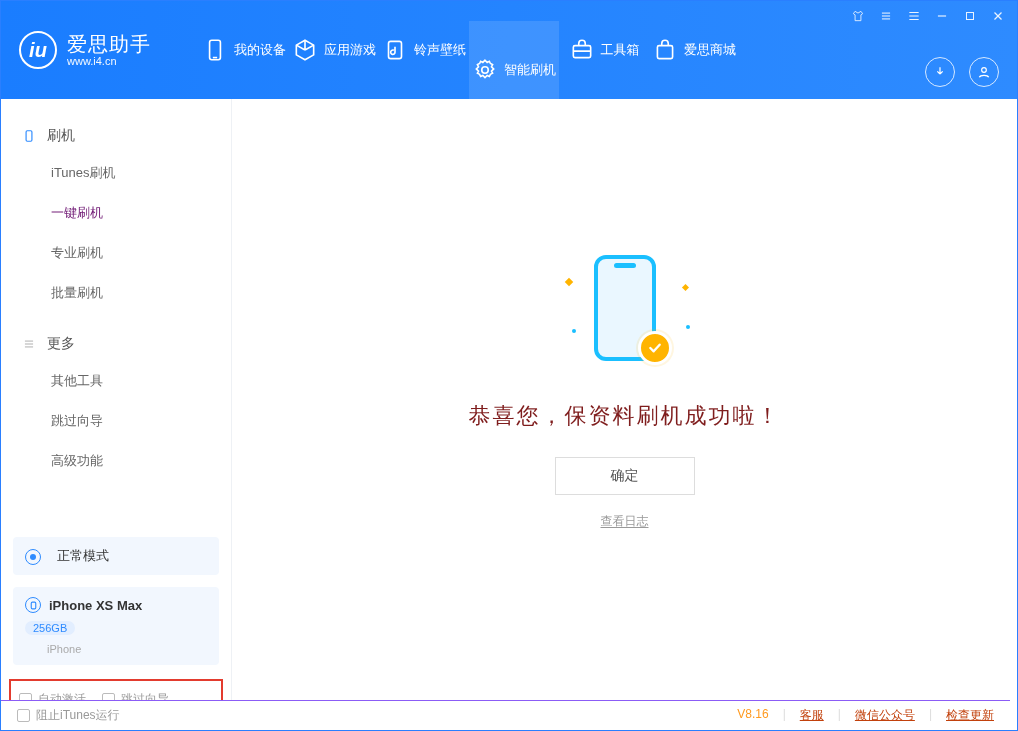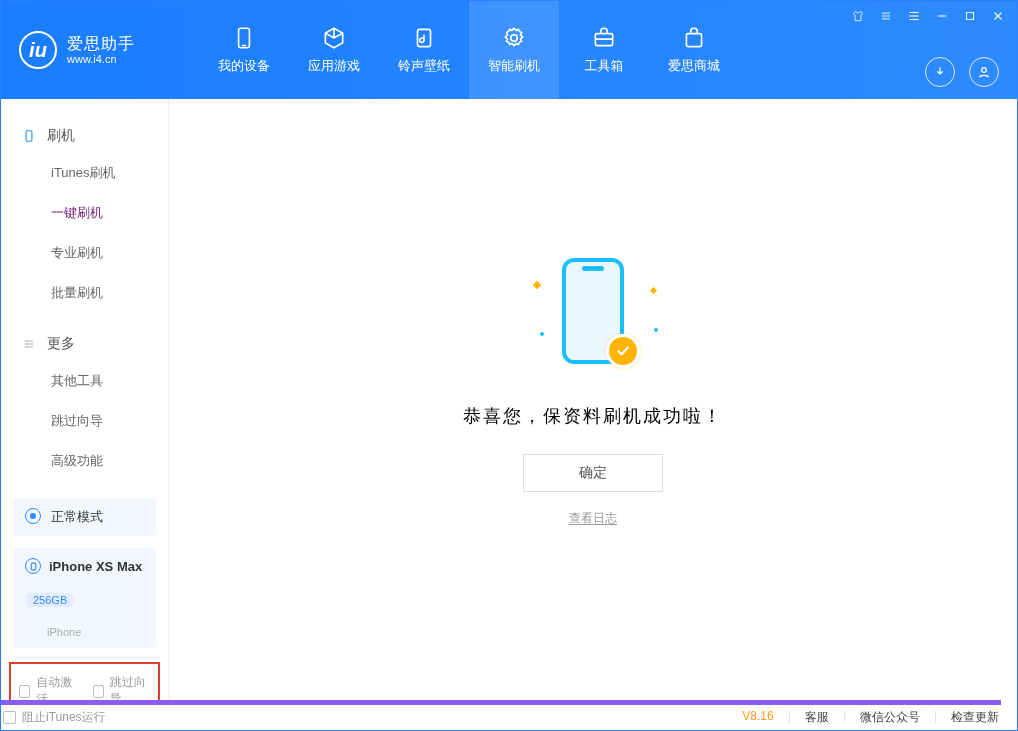--- a/index.html
+++ b/index.html
@@ -3,44 +3,44 @@
 <meta charset="utf-8">
 <style>
 * { margin: 0; padding: 0; box-sizing: border-box; font-family: "Microsoft YaHei", Arial, sans-serif; }
 body { background: #fff; width: 1018px; height: 731px; overflow: hidden; border: 1px solid #2a7fff; position: relative; }
 
 
 .header { height: 98px; background: linear-gradient(90deg, #1a7dff 0%, #2e8bff 100%); display: flex; align-items: center; padding: 0 14px 0 18px; position: relative; }
 .logo-block { display: flex; align-items: center; gap: 10px; margin-right: 20px; min-width: 160px; }
 .logo-circle { width: 38px; height: 38px; border: 2.5px solid #fff; border-radius: 50%; display: flex; align-items: center; justify-content: center; color: #fff; font-weight: bold; font-size: 20px; font-style: italic; }
 .logo-text { color: #fff; display: flex; flex-direction: column; line-height: 1.1; }
-.logo-text .t1 { font-size: 16px; font-weight: 500; letter-spacing: 1px; text-align: right; }
+.logo-text .t1 { font-size: 20px; font-weight: 500; letter-spacing: 1px; text-align: right; }
 .logo-text .t2 { font-size: 11px; opacity: 0.95; }
 
 .nav { display: flex; height: 100%; }
-.nav-item { width: 90px; height: 100%; display: flex; flex-direction: column; align-items: center; justify-content: center; color: #fff; cursor: pointer; gap: 6px; }
-.nav-item.active { background: rgba(255,255,255,0.12); }
+.nav-item { width: 90px; height: 100%; display: flex; align-items: center; justify-content: center; color: #fff; cursor: pointer; gap: 6px; }
+.nav-item.active { background: rgba(255,255,255,0.12); margin-top: 20px; }
 .nav-item svg, .nav-item .ico { width: 26px; height: 26px; }
 .nav-item span { font-size: 13px; }
 
 .win-controls-top { position: absolute; top: 6px; right: 10px; display: flex; gap: 10px; color: #fff; font-size: 14px; }
 .win-controls-top .wc { width: 18px; height: 18px; display: flex; align-items: center; justify-content: center; cursor: pointer; opacity: 0.9; }
 .header-right-icons { position: absolute; right: 18px; bottom: 12px; display: flex; gap: 14px; }
 .hr-icon { width: 30px; height: 30px; border: 1.5px solid rgba(255,255,255,0.8); border-radius: 50%; display: flex; align-items: center; justify-content: center; color: #fff; cursor: pointer; }
 
 
 .body { display: flex; height: calc(100% - 78px - 30px); }
-.sidebar { width: 168px; border-right: 1px solid #eef1f5; padding-top: 20px; display: flex; flex-direction: column; }
+.sidebar { width: 231px; border-right: 1px solid #eef1f5; padding-top: 20px; display: flex; flex-direction: column; }
 .side-section-title { display: flex; align-items: center; gap: 10px; padding: 8px 20px; font-size: 14px; color: #555; }
 .side-section-title .ic { width: 16px; height: 16px; display: inline-flex; align-items: center; justify-content: center; }
 .side-item { font-size: 13px; color: #666; padding: 11px 20px 11px 50px; cursor: pointer; }
 .side-item.active { color: #701a75; }
 
-.mode-card, .device-card { margin: 6px 12px; background: #f2f7fe; border-radius: 4px; padding: 10px 12px; display: flex; align-items: flex-start; gap: 10px; font-size: 13px; color: #333; }
-.device-card { flex-direction: column; align-items: flex-start; gap: 19px; }
+.mode-card, .device-card { margin: 6px 12px; background: #f2f7fe; border-radius: 4px; padding: 10px 12px; display: flex; align-items: flex-end; gap: 16px; font-size: 13px; color: #333; }
+.device-card { flex-direction: column; align-items: flex-start; gap: 8px; }
 .device-card .dn { font-weight: 600; font-size: 13px; display:flex; align-items:center; gap:8px;}
 .device-card .cap { font-size: 11px; color: #2e8bff; background: #e2eeff; border-radius: 10px; padding: 1px 8px; }
 .device-card .sub { font-size: 11px; color: #aaa; margin-left: 22px; }
 .mode-icon, .dev-icon { width:16px; height:16px; border:1.5px solid #2e8bff; border-radius:50%; display:inline-flex; align-items:center; justify-content:center; }
 .mode-icon::after { content:''; width:6px; height:6px; background:#2e8bff; border-radius:50%; }
 
 .bottom-check-area { border: 2px solid #e33b2e; margin: 8px 8px 0 8px; padding: 10px 8px; display: flex; gap: 16px; align-items: flex-end; }
 .chk { display: flex; align-items: center; gap: 6px; font-size: 12px; color: #999; cursor: pointer; }
 .chk .box { width: 13px; height: 13px; border: 1px solid #bbb; border-radius: 2px; background:#fff; }
 
@@ -52,30 +52,30 @@
 .phone-illus .phone { position:absolute; left:34px; top:6px; width:62px; height:106px; border:4px solid #1abfff; border-radius:12px; background:#eaf7ff; }
 .phone-illus .phone::before { content:''; position:absolute; top:4px; left:50%; transform:translateX(-50%); width:22px; height:5px; background:#1abfff; border-radius:3px; }
 .phone-illus .check { position:absolute; right:18px; bottom:14px; width:34px; height:34px; background:#ffb400; border:3px solid #fff; border-radius:50%; display:flex; align-items:center; justify-content:center; box-shadow:0 0 0 2px rgba(255,180,0,0.12);}
 .phone-illus .check svg { width:16px; height:16px; }
 .phone-illus .sp { position:absolute; background:#ffb400; }
 .phone-illus .sp.d1 { width:6px; height:6px; transform:rotate(45deg); left:6px; top:30px; }
 .phone-illus .sp.d2 { width:4px; height:4px; border-radius:50%; background:#1abfff; left:12px; top:80px; }
 .phone-illus .sp.d3 { width:5px; height:5px; transform:rotate(45deg); right:2px; top:36px; }
 .phone-illus .sp.d4 { width:4px; height:4px; border-radius:50%; background:#1abfff; right:0px; bottom:50px; }
 
-.success-msg { font-size: 18px; color: #000000; margin-bottom: 26px; letter-spacing: 2px; }
+.success-msg { font-size: 22px; color: #7f1d1d; margin-bottom: 26px; letter-spacing: 2px; }
 .ok-btn { width: 140px; height: 38px; border: 1px solid #ddd; background: #fff; font-size: 14px; color: #555; cursor: pointer; margin-bottom: 18px; }
 .log-link { font-size: 12px; color: #999; cursor: pointer; text-decoration: underline; text-underline-offset: 2px; }
 
 
-.footer { position:absolute; bottom:0; left:0; right:16px; height: 30px; border-top: 5px solid #8b5cf6; display: flex; align-items: center; padding: 0 2px; font-size: 12px; color: #999; background:#fff; }
+.footer { position:absolute; bottom:0; left:0; right:7px; height: 30px; border-top: 1px solid #8b5cf6; display: flex; align-items: center; padding: 0 16px; font-size: 12px; color: #999; background:#fff; }
 .footer .right { margin-left: auto; display: flex; gap: 14px; }
 .footer .sep { color: #ddd; }
 .footer .ver { color:#ff9a1f; }
-.footer a { color: #404040; cursor:pointer; }
+.footer a { color: #c2410c; cursor:pointer;text-decoration:underline; }
 </style>
 </head>
 <body>
 
 <div class="header">
   <div class="logo-block">
     <div class="logo-circle">iu</div>
     <div class="logo-text">
       <span class="t1">爱思助手</span>
       <span class="t2">www.i4.cn</span>

